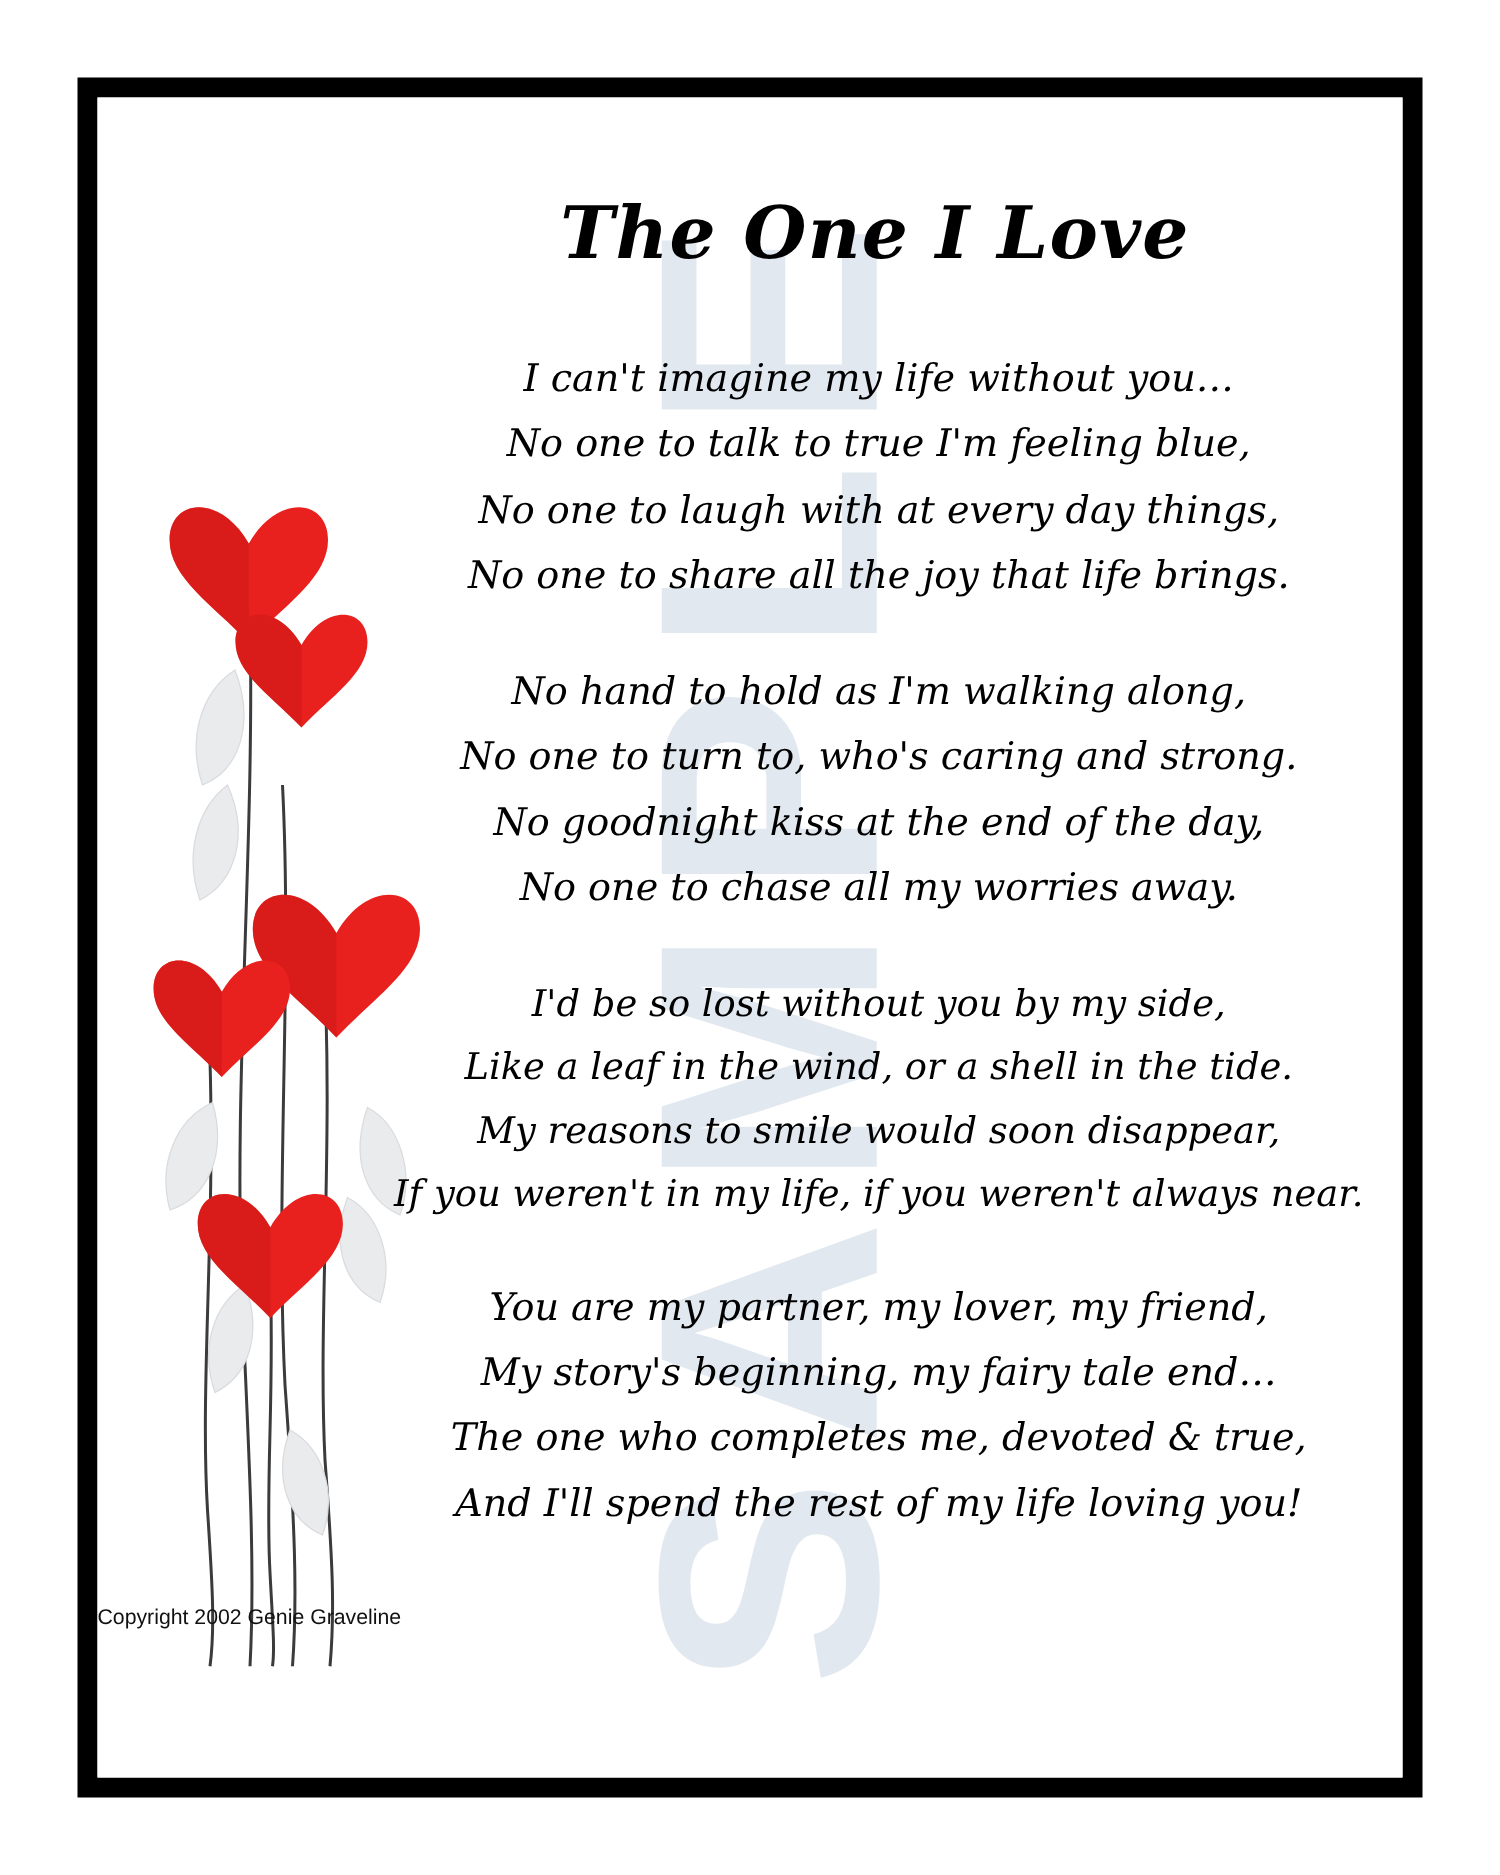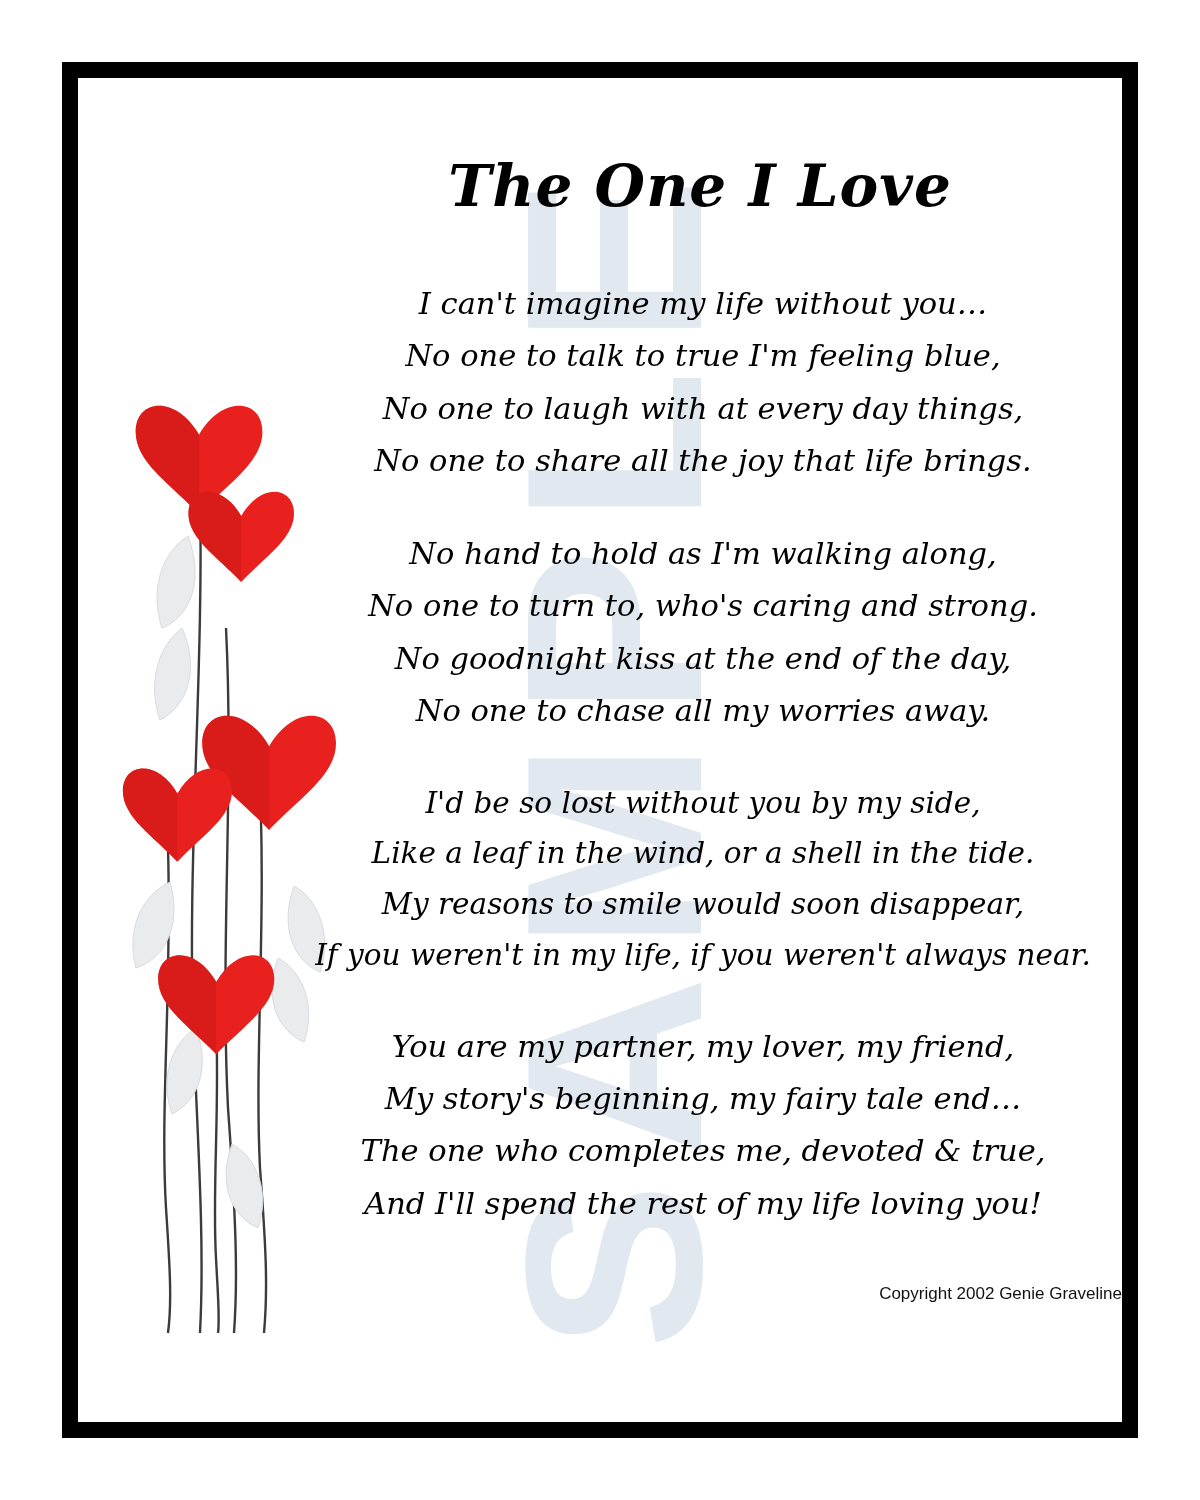--- a/index.html
+++ b/index.html
@@ -98,23 +98,22 @@
   .stanza { margin-bottom: 40px; }
   .stanza .line { white-space: nowrap; }
   .stanza.wide .line { font-size: 29.5px; }
 
   
   #copyright {
     position: absolute;
     bottom: 118px;
     left: 0;
     width: 100%;
-    padding-left: 190px;
-    box-sizing: border-box;
-    text-align: right;
+    box-sizing: border-box;
+    text-align: left;
     font-family: "Liberation Sans", sans-serif;
     font-size: 17px;
     color: #111111;
     margin-top: 14px;
   }
 
   
   #art {
     position: absolute;
     left: 30px;

